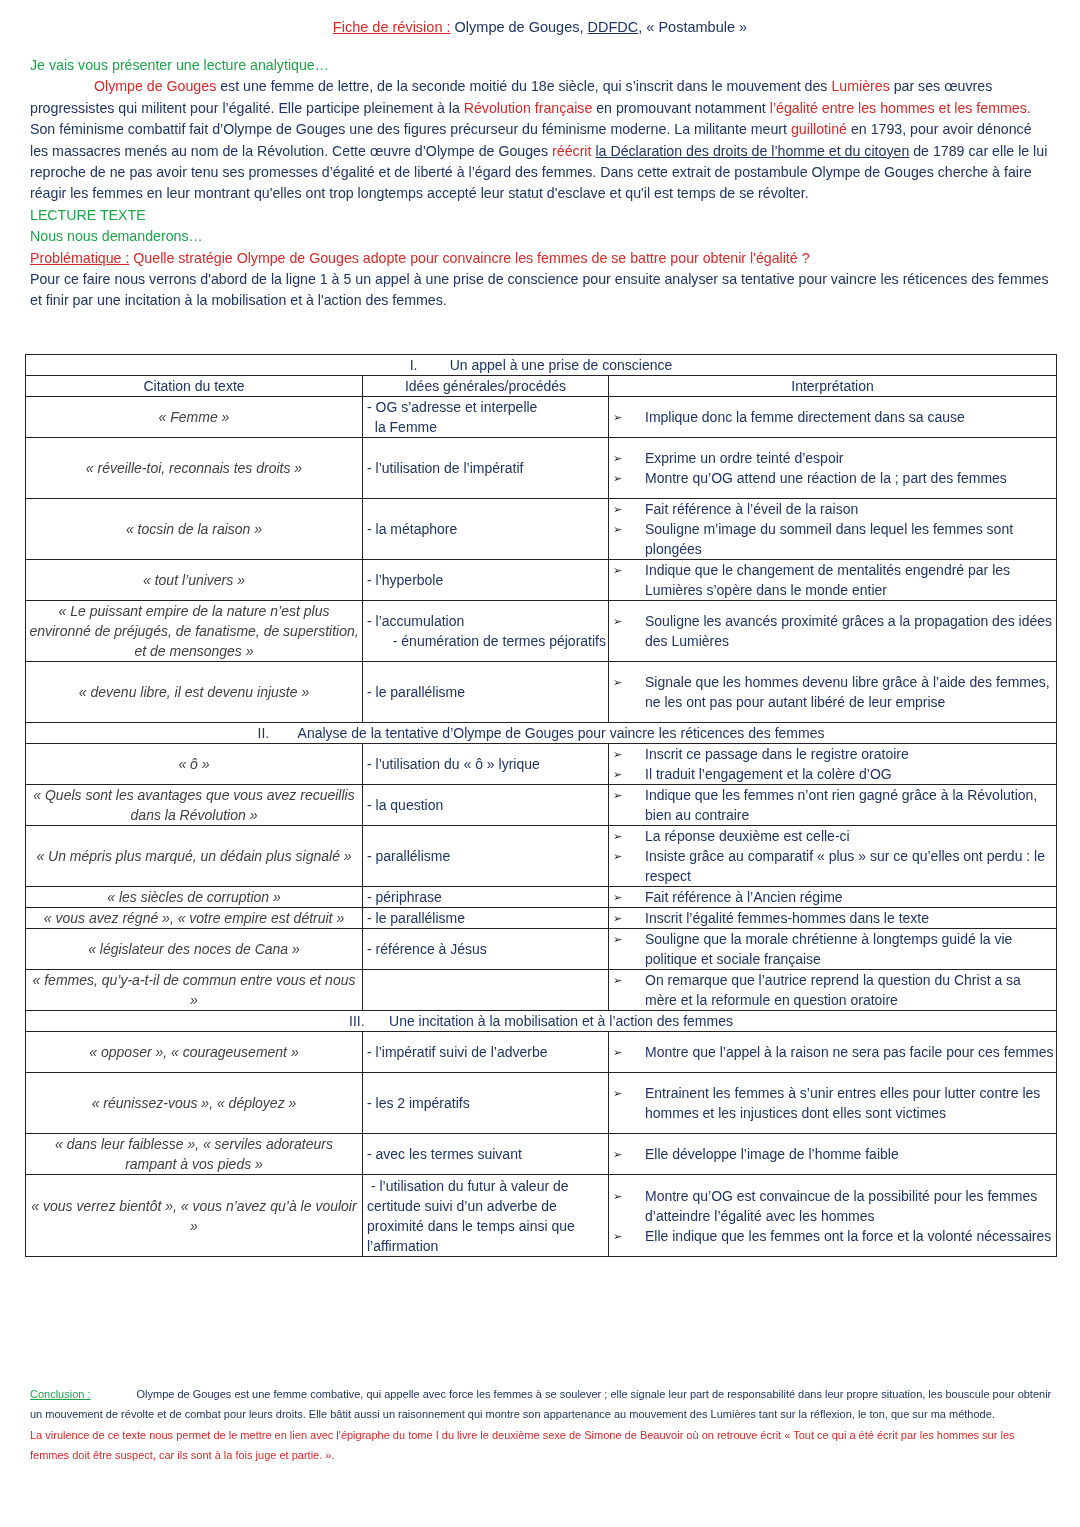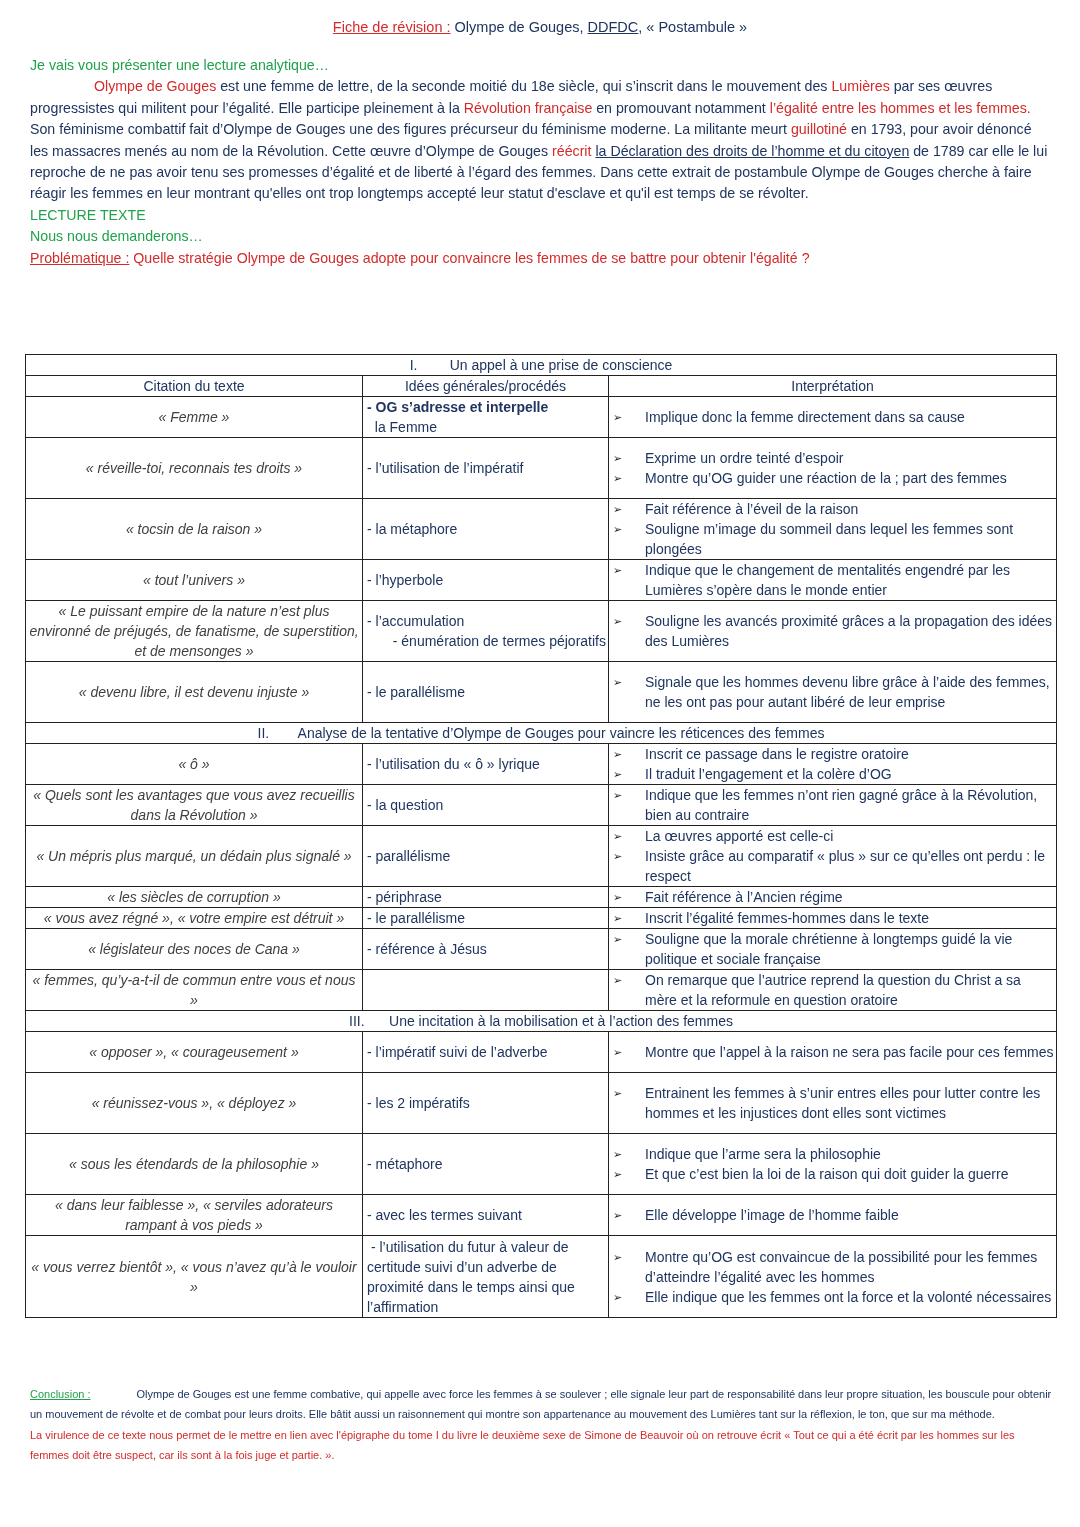--- a/index.html
+++ b/index.html
@@ -52,58 +52,59 @@
   <div class="title">
     <span class="red u">Fiche de révision :</span><span> Olympe de Gouges, </span><span class="u">DDFDC</span><span>, « Postambule »</span>
   </div>
 
   <div class="intro">
     <p class="green">Je vais vous présenter une lecture analytique…</p>
     <p class="indent"><span class="red">Olympe de Gouges</span><span> est une femme de lettre, de la seconde moitié du 18e siècle, qui s’inscrit dans le mouvement des </span><span class="red">Lumières</span><span> par ses œuvres progressistes qui militent pour l’égalité. Elle participe pleinement à la </span><span class="red">Révolution française</span><span> en promouvant notamment </span><span class="red">l’égalité entre les hommes et les femmes.</span><span> Son féminisme combattif fait d’Olympe de Gouges une des figures précurseur du féminisme moderne. La militante meurt </span><span class="red">guillotiné</span><span> en 1793, pour avoir dénoncé les massacres menés au nom de la Révolution. Cette œuvre d’Olympe de Gouges </span><span class="red">réécrit</span><span> </span><span class="u">la Déclaration des droits de l’homme et du citoyen</span><span> de 1789 car elle le lui reproche de ne pas avoir tenu ses promesses d’égalité et de liberté à l’égard des femmes. Dans cette extrait de postambule Olympe de Gouges cherche à faire réagir les femmes en leur montrant qu'elles ont trop longtemps accepté leur statut d'esclave et qu'il est temps de se révolter.</span></p>
     <p class="green">LECTURE TEXTE</p>
     <p class="green">Nous nous demanderons…</p>
     <p class="red"><span class="u">Problématique :</span><span> Quelle stratégie Olympe de Gouges adopte pour convaincre les femmes de se battre pour obtenir l'égalité ?</span></p>
+    <p>Pour ce faire nous verrons d'abord de la ligne 1 à 5 un appel à une prise de conscience pour ensuite analyser sa tentative pour vaincre les réticences des femmes et finir par une incitation à la mobilisation et à l'action des femmes.</p>
   </div>
 
   <table class="main">
     <colgroup>
         <col style="width:337px">
         <col style="width:246px">
         <col style="width:448px">
       </colgroup>
     <tbody id="tbody">
         <tr>
           <td colspan="3" class="sec"><span class="num">I.</span><span>Un appel à une prise de conscience</span></td>
         </tr>
         <tr>
           <td class="hdr">Citation du texte</td>
           <td class="hdr">Idées générales/procédés</td>
           <td class="hdr">Interprétation</td>
         </tr>
         <tr style="height: 40px;">
           <td class="cit">« Femme »</td>
           <td class="proc">
-            <div style="white-space: pre-wrap; font-weight: bold;">- OG s’adresse et interpelle</div>
+            <div style="white-space: pre-wrap;">- OG s’adresse et interpelle</div>
             <div style="white-space: pre-wrap;">  la Femme</div>
           </td>
           <td>
             <ul class="bul">
               <li>Implique donc la femme directement dans sa cause</li>
             </ul>
           </td>
         </tr>
         <tr style="height: 61px;">
           <td class="cit">« réveille-toi, reconnais tes droits »</td>
           <td class="proc">
             <div style="white-space: pre-wrap;">- l’utilisation de l’impératif</div>
           </td>
           <td>
             <ul class="bul">
               <li>Exprime un ordre teinté d’espoir</li>
-              <li>Montre qu’OG guider une réaction de la ; part des femmes</li>
+              <li>Montre qu’OG attend une réaction de la ; part des femmes</li>
             </ul>
           </td>
         </tr>
         <tr style="height: 61px;">
           <td class="cit">« tocsin de la raison »</td>
           <td class="proc">
             <div style="white-space: pre-wrap;">- la métaphore</div>
           </td>
           <td>
             <ul class="bul">
@@ -172,21 +173,21 @@
             </ul>
           </td>
         </tr>
         <tr style="height: 61px;">
           <td class="cit">« Un mépris plus marqué, un dédain plus signalé »</td>
           <td class="proc">
             <div style="white-space: pre-wrap;">- parallélisme</div>
           </td>
           <td>
             <ul class="bul">
-              <li>La œuvres apporté est celle-ci</li>
+              <li>La réponse deuxième est celle-ci</li>
               <li>Insiste grâce au comparatif « plus » sur ce qu’elles ont perdu : le respect</li>
             </ul>
           </td>
         </tr>
         <tr style="height: 20px;">
           <td class="cit">« les siècles de corruption »</td>
           <td class="proc">
             <div style="white-space: pre-wrap;">- périphrase</div>
           </td>
           <td>
@@ -241,32 +242,20 @@
           </td>
         </tr>
         <tr style="height: 61px;">
           <td class="cit">« réunissez-vous », « déployez »</td>
           <td class="proc">
             <div style="white-space: pre-wrap;">- les 2 impératifs</div>
           </td>
           <td>
             <ul class="bul">
               <li>Entrainent les femmes à s’unir entres elles pour lutter contre les hommes et les injustices dont elles sont victimes</li>
-            </ul>
-          </td>
-        </tr>
-        <tr style="height: 61px;">
-          <td class="cit">« sous les étendards de la philosophie »</td>
-          <td class="proc">
-            <div style="white-space: pre-wrap;">- métaphore</div>
-          </td>
-          <td>
-            <ul class="bul">
-              <li>Indique que l’arme sera la philosophie</li>
-              <li>Et que c’est bien la loi de la raison qui doit guider la guerre</li>
             </ul>
           </td>
         </tr>
         <tr style="height: 41px;">
           <td class="cit">« dans leur faiblesse », « serviles adorateurs rampant à vos pieds »</td>
           <td class="proc">
             <div style="white-space: pre-wrap;">- avec les termes suivant</div>
           </td>
           <td>
             <ul class="bul">

